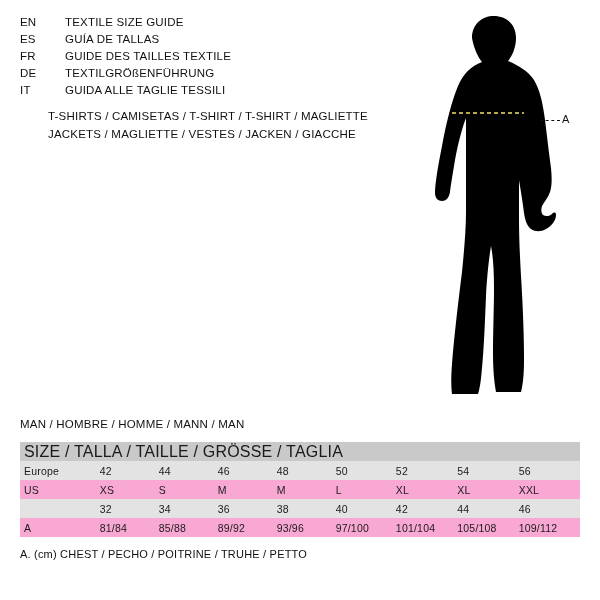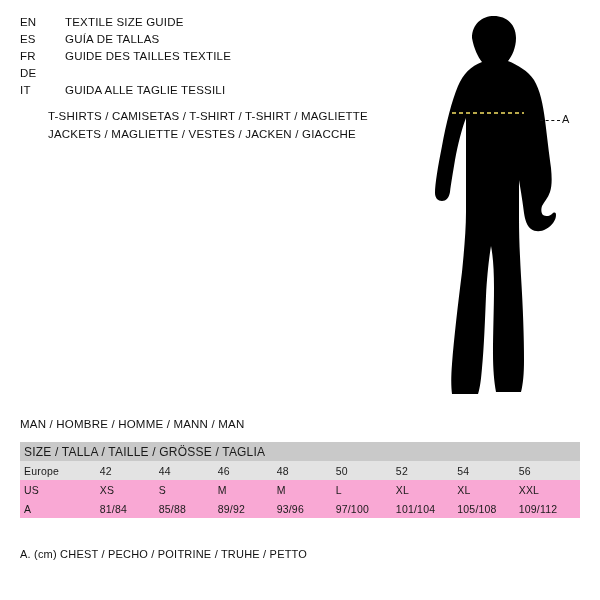--- a/index.html
+++ b/index.html
@@ -105,21 +105,21 @@
   }
   table.sizes td, table.sizes th {
     padding: 0;
     height: 19px;
     text-align: left;
     font-weight: normal;
     letter-spacing: 0.2px;
   }
   table.sizes tr.head-row td {
     background: #c9c9c9;
-    font-size: 12px;
+    font-size: 16px;
     margin-top: 18px;
   }
   table.sizes tr.band td {
     background: #e3e3e3;
   }
   table.sizes tr.plain td {
     background: #f9a8d4;
   }
   table.sizes td.c0 { width: 86px; padding-left: 4px; }
   table.sizes td.cx { width: 67px; }
@@ -147,20 +147,21 @@
     <div class="lang-row">
       <span class="lang-code">ES</span>
       <span class="lang-text">GUÍA DE TALLAS</span>
     </div>
     <div class="lang-row">
       <span class="lang-code">FR</span>
       <span class="lang-text">GUIDE DES TAILLES TEXTILE</span>
     </div>
     <div class="lang-row">
       <span class="lang-code">DE</span>
+      <span class="lang-text">TEXTILGRÖßENFÜHRUNG</span>
     </div>
     <div class="lang-row">
       <span class="lang-code">IT</span>
       <span class="lang-text">GUIDA ALLE TAGLIE TESSILI</span>
     </div>
   </div>
 
   <div class="garment-block">
     <div class="garment-line">T-SHIRTS / CAMISETAS / T-SHIRT / T-SHIRT / MAGLIETTE</div>
     <div class="garment-line">JACKETS / MAGLIETTE / VESTES / JACKEN / GIACCHE</div>
@@ -238,20 +239,31 @@
       <td class="c0">US</td>
       <td class="cx">XS</td>
       <td class="cx">S</td>
       <td class="cx">M</td>
       <td class="cx">M</td>
       <td class="cx">L</td>
       <td class="cx">XL</td>
       <td class="cx">XL</td>
       <td class="cx">XXL</td>
     </tr>
+    <tr class="band">
+      <td class="c0"></td>
+      <td class="cx">32</td>
+      <td class="cx">34</td>
+      <td class="cx">36</td>
+      <td class="cx">38</td>
+      <td class="cx">40</td>
+      <td class="cx">42</td>
+      <td class="cx">44</td>
+      <td class="cx">46</td>
+    </tr>
     <tr class="plain">
       <td class="c0">A</td>
       <td class="cx">81/84</td>
       <td class="cx">85/88</td>
       <td class="cx">89/92</td>
       <td class="cx">93/96</td>
       <td class="cx">97/100</td>
       <td class="cx">101/104</td>
       <td class="cx">105/108</td>
       <td class="cx">109/112</td>

